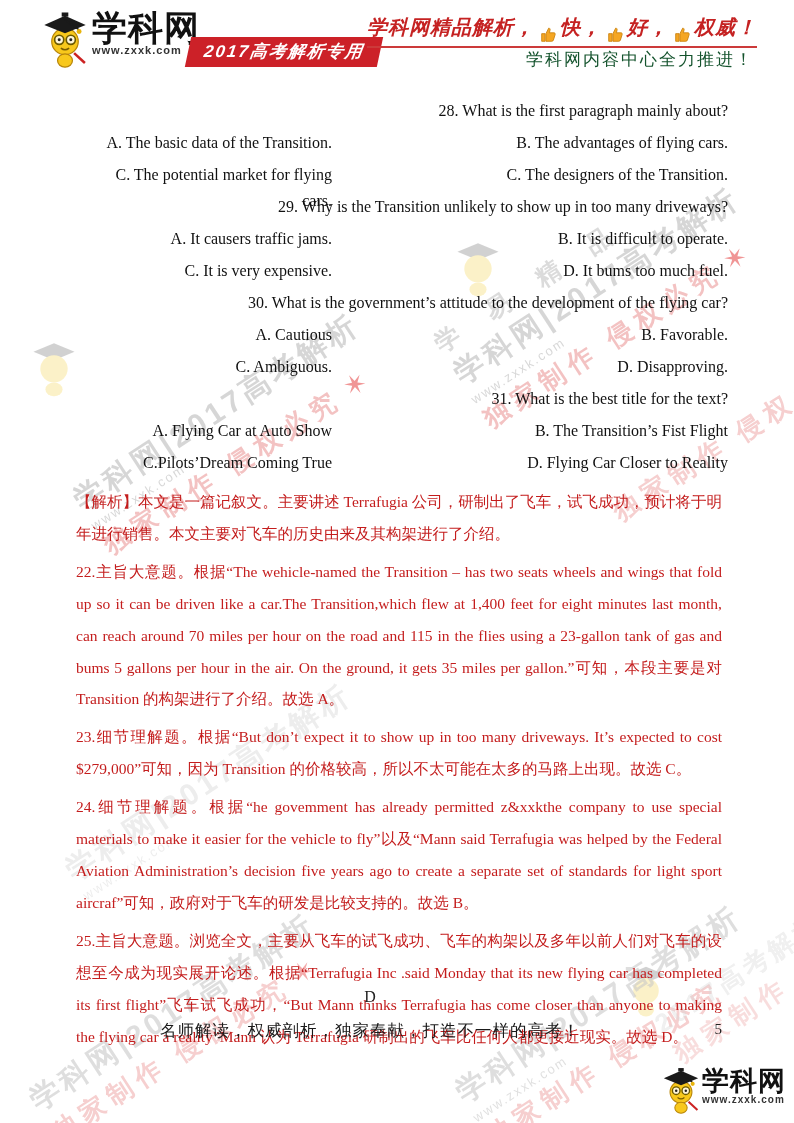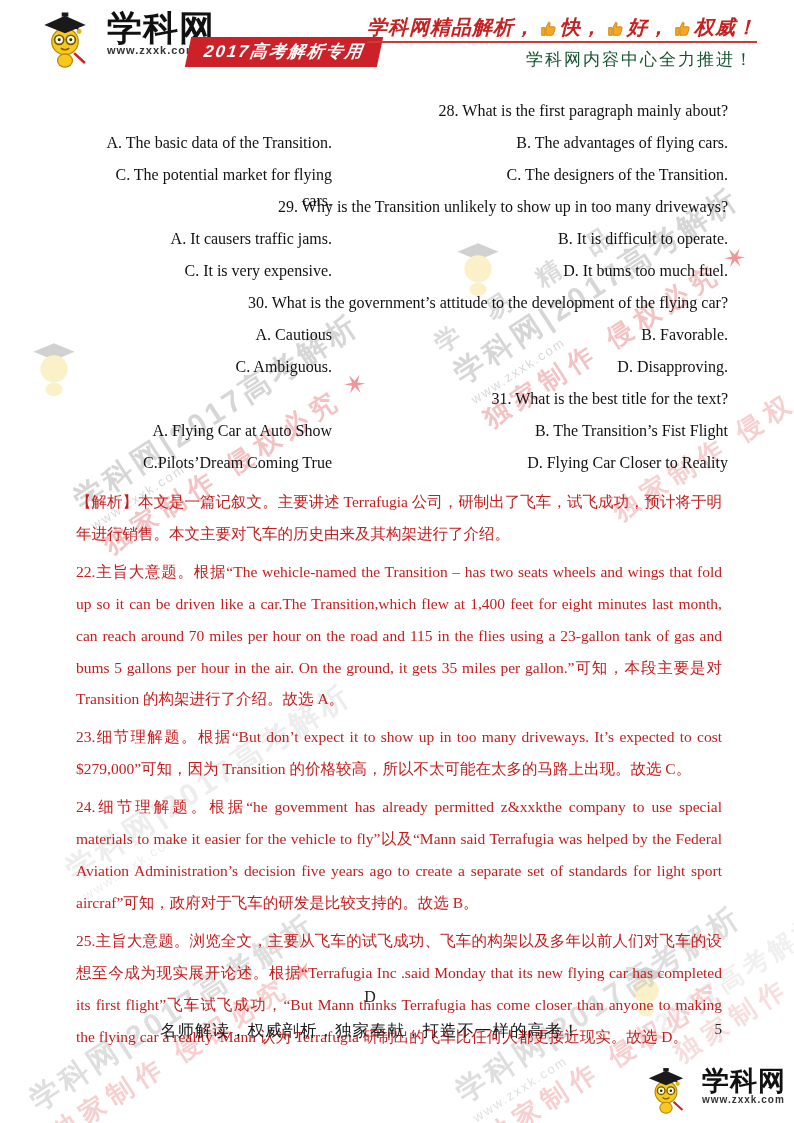--- a/index.html
+++ b/index.html
@@ -18,32 +18,32 @@
     font-size:26px;color:#f2bcbc;letter-spacing:7px;opacity:.9;}
   .wm-quality{font-family:"Liberation Sans","DejaVu Sans",sans-serif;font-weight:bold;
     font-size:25px;color:#cccccc;letter-spacing:14px;opacity:.7;}
   .wm-year{font-family:"Liberation Sans","DejaVu Sans",sans-serif;font-weight:bold;
     font-size:26px;color:#d6d6d6;letter-spacing:4px;opacity:.7;}
   .wm-star{color:#ef8a8a;font-size:28px;letter-spacing:0;font-weight:bold;}
   .wm-mascot{position:absolute;opacity:.33;}
 
   
   .logo-top{position:absolute;left:38px;top:10px;display:flex;align-items:flex-start;}
-  .logo-txt{margin-left:15px;}
+  .logo-txt{margin-left:0;}
   .site-name{font-family:"Liberation Sans","DejaVu Sans",sans-serif;font-weight:bold;
     font-size:35px;line-height:36px;letter-spacing:1px;color:#111;}
   .site-url{font-family:"Liberation Sans","DejaVu Sans",sans-serif;font-weight:bold;
     font-size:11px;color:#333;letter-spacing:1px;margin-top:-2px;}
   .banner{position:absolute;left:188px;top:37px;background:#cc2128;color:#fff;
     transform:skewX(-12deg);padding:3px 16px 4px 16px;}
   .banner span{display:inline-block;transform:skewX(4deg);font-style:italic;font-weight:bold;
     font-size:17px;letter-spacing:2px;font-family:"Liberation Sans","DejaVu Sans",sans-serif;}
   .slogan1{position:absolute;right:37px;top:14px;color:#c52222;font-weight:bold;font-style:italic;
-    font-size:20px;letter-spacing:1px;border-bottom:2px solid #cc3a3a;
-    display:flex;align-items:center;gap:2px;font-family:"Liberation Sans","DejaVu Sans",sans-serif;}
+    font-size:20px;letter-spacing:1px;border-bottom:2px solid #cc3a3a;padding-bottom:5px;
+    display:flex;align-items:flex-end;gap:2px;font-family:"Liberation Sans","DejaVu Sans",sans-serif;}
   .slogan1 svg{margin:0 1px -2px 3px;}
   .slogan2{position:absolute;right:40px;top:48px;color:#14532d;font-size:17px;letter-spacing:2px;}
 
   
   .questions{position:absolute;left:70px;top:98px;width:658px;font-size:16px;color:#111;text-align:right;}
   .q-line{height:32px;line-height:26px;}
   .opt-grid{display:grid;grid-template-columns:232px auto;padding-left:30px;}
   .opt{height:31.8px;line-height:26px;}
   .q-block{margin-bottom:0.5px;}
 

